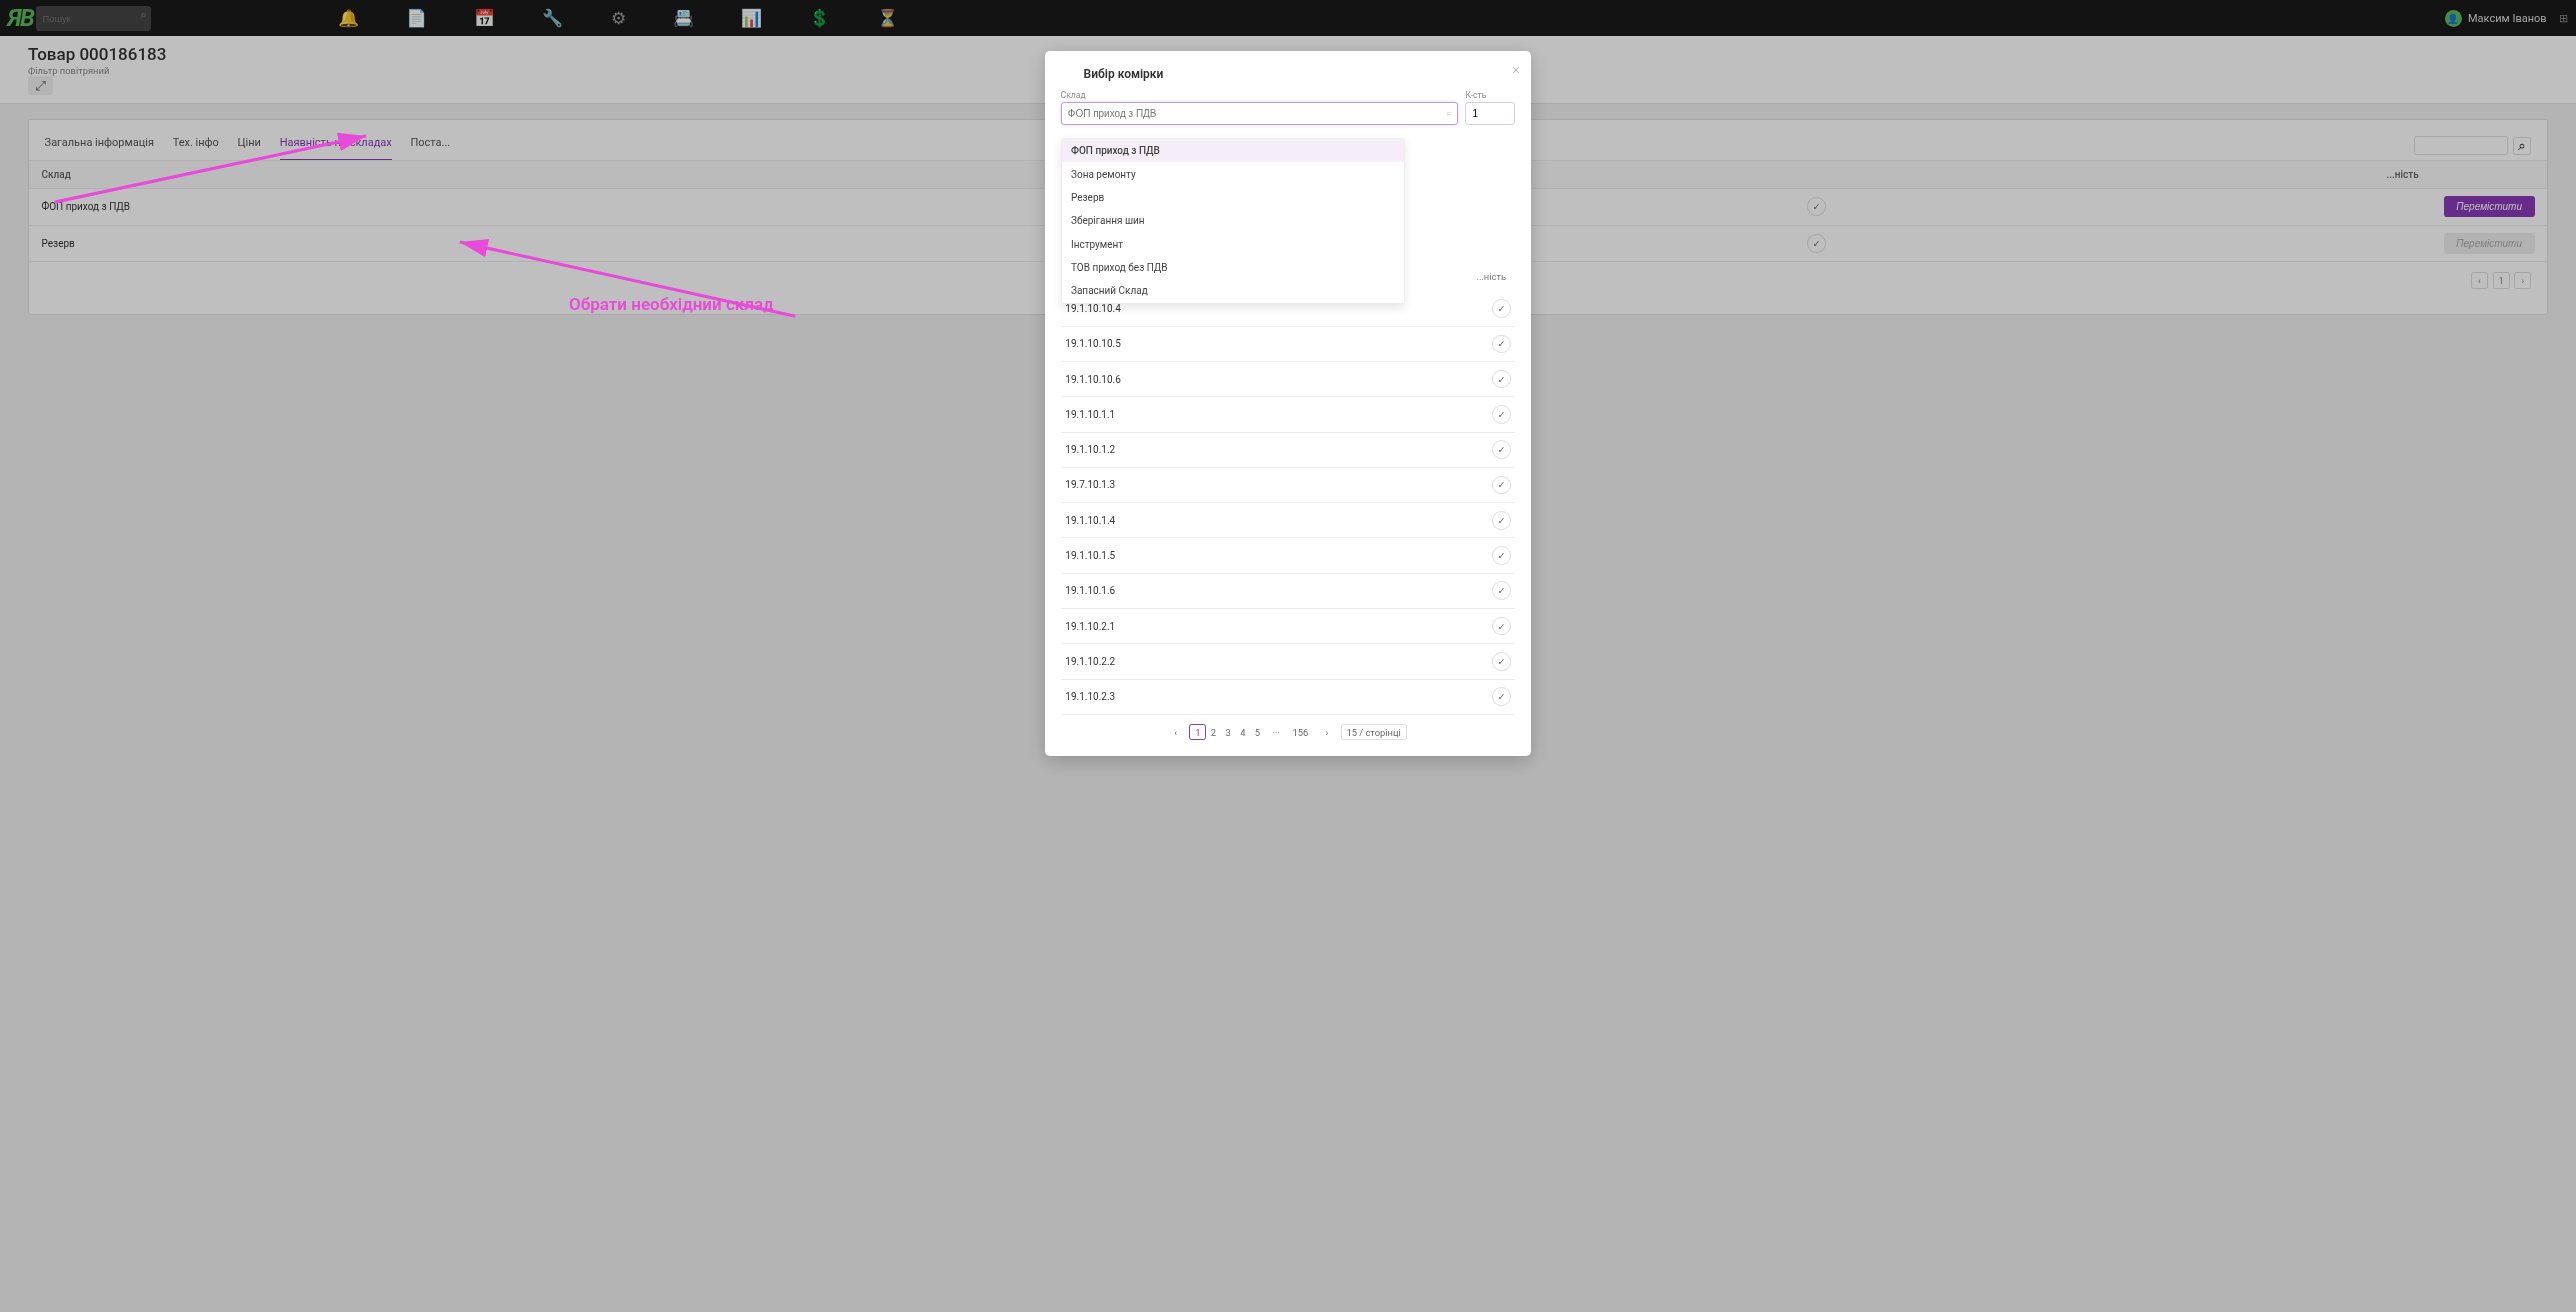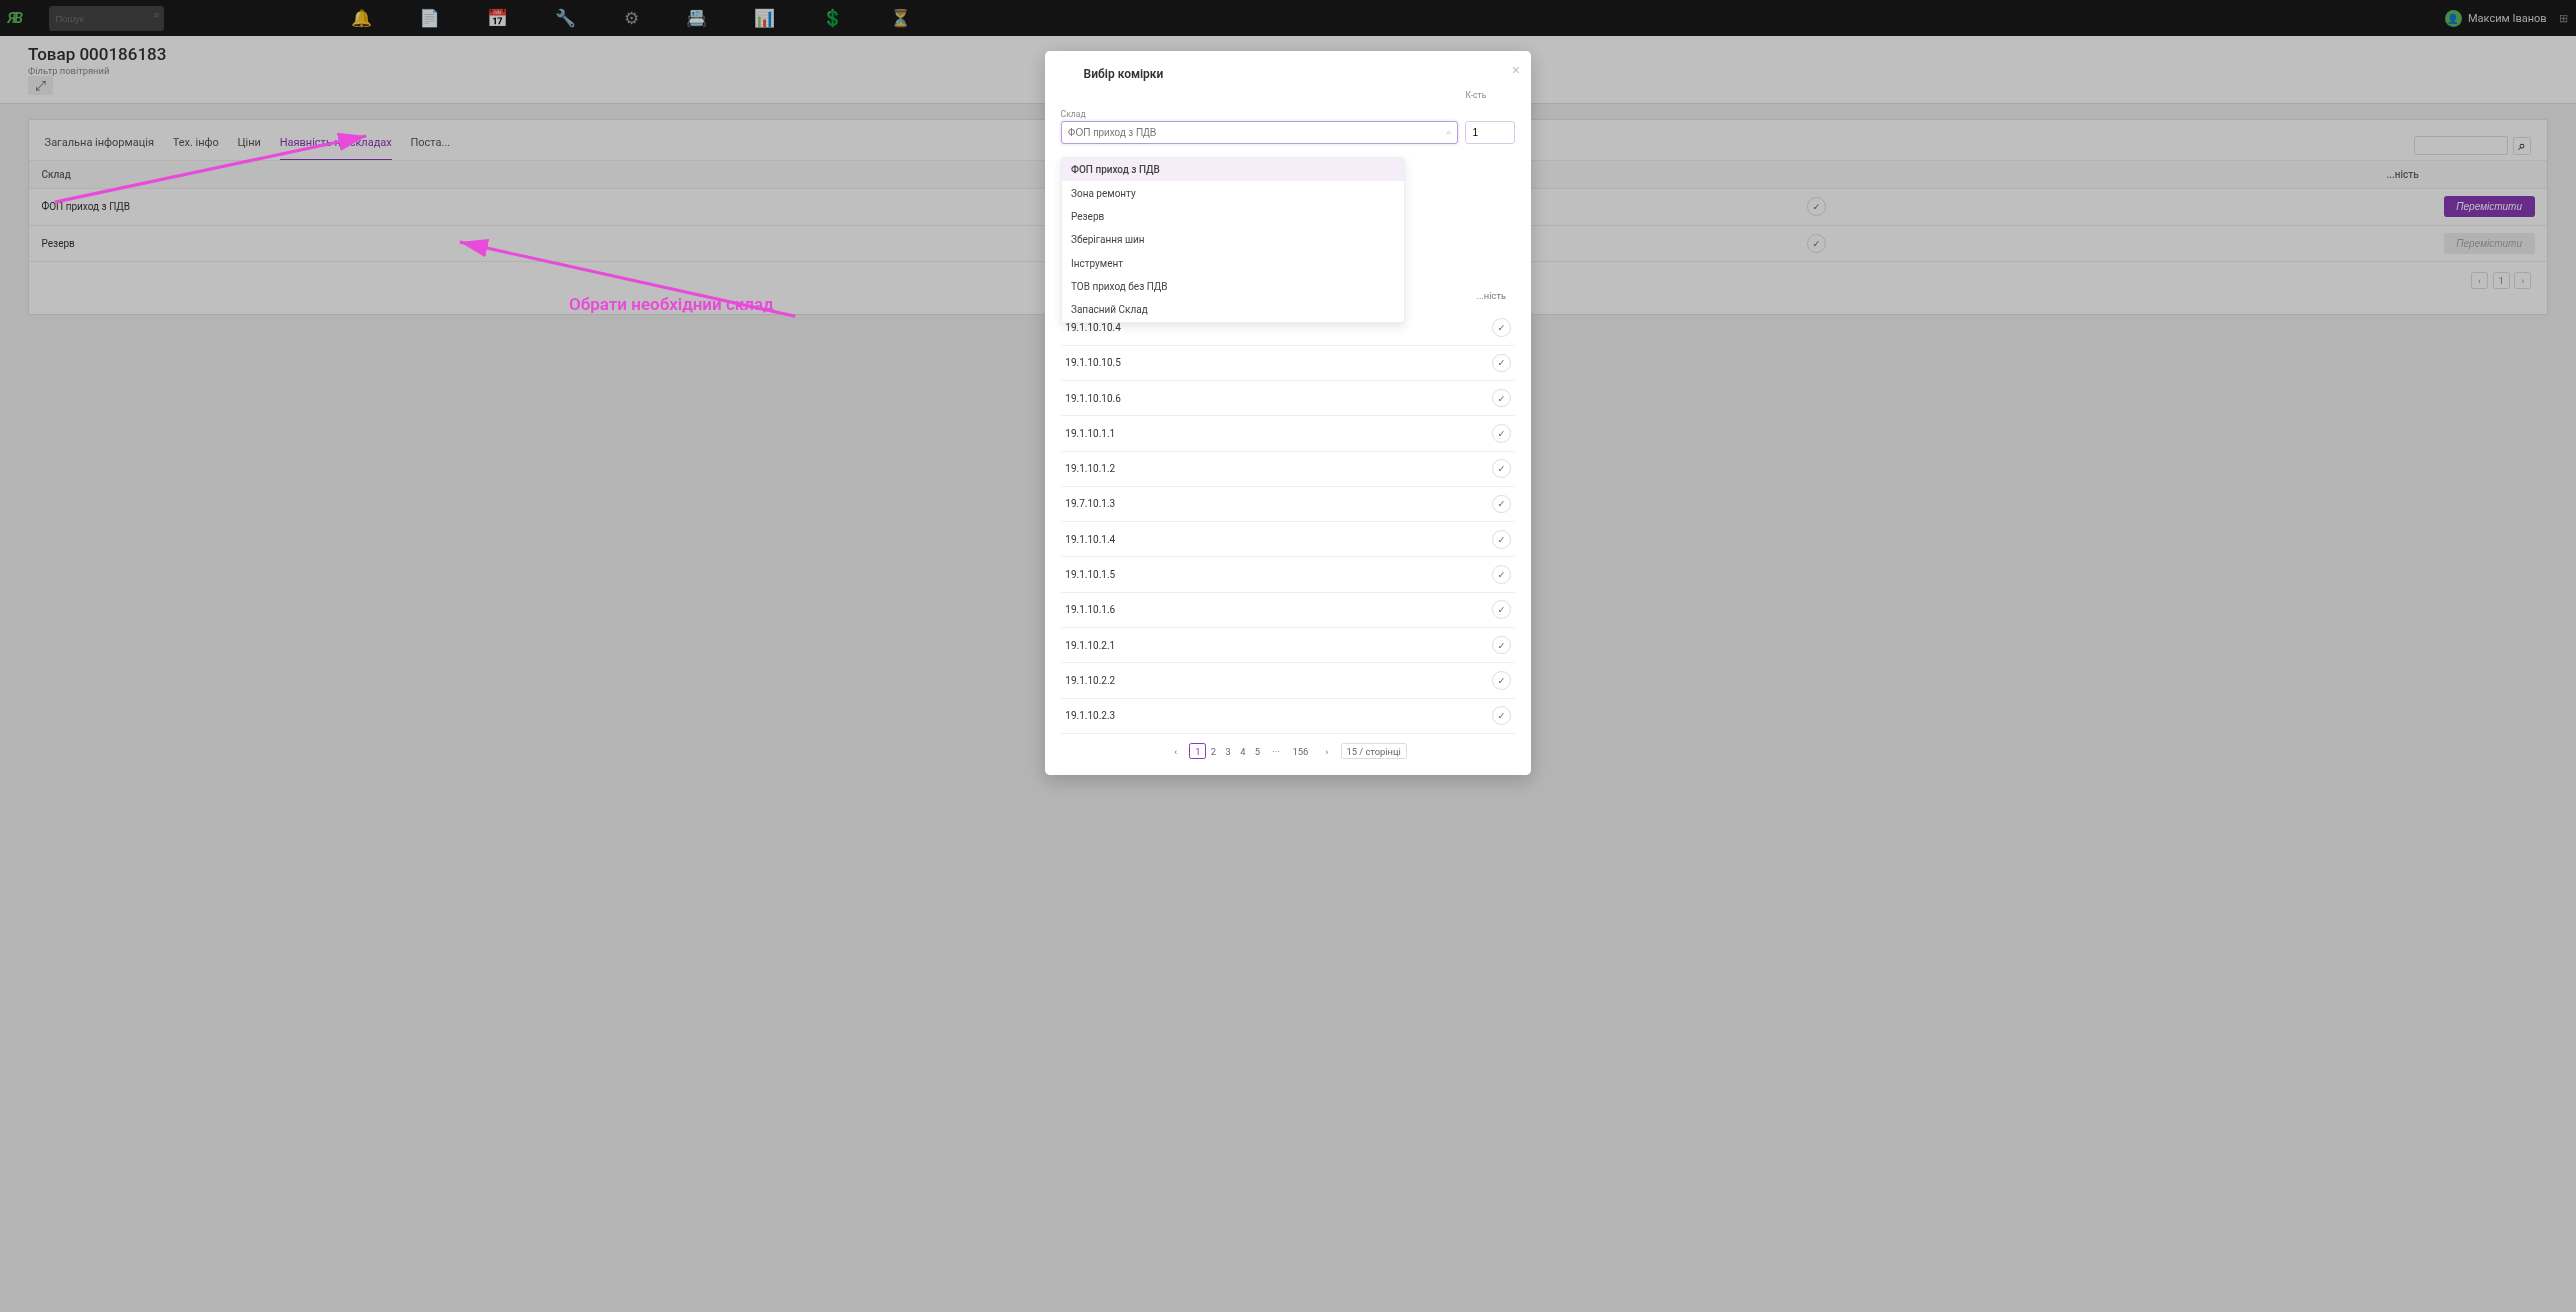--- a/index.html
+++ b/index.html
@@ -1,20 +1,20 @@
 <!DOCTYPE html>
 <html style="font-size:12.5px"><head>
   <meta charset="utf-8">
   <style>
     * { box-sizing: border-box; margin: 0; padding: 0; }
     body { font-family: -apple-system, BlinkMacSystemFont, "Segoe UI", Roboto, sans-serif; background: #f0f0f0; font-size: 11px; color: #333; }
     
     
     .top-header { background: #1a1a1a; height: 36px; display: flex; align-items: center; padding: 0 7.8px; }
-    .logo { color: #5cb85c; font-weight: bold; font-size: 14px; font-style: italic; margin-right: 28px; letter-spacing: -1.6px; }
+    .logo { color: #5cb85c; font-weight: bold; font-size: 24px; font-style: italic; margin-right: 3px; letter-spacing: -1.6px; }
     .search-box { position: relative; width: 115px; }
     .search-box input { width: 100%; background: #444; border: none; border-radius: 3.1px; padding: 3.1px 20px 3.1px 6.2px; color: #ccc; font-size: 9.4px; height: 25px; }
     .search-box .search-ico { position: absolute; right: 4.7px; top: 2.3px; color: #888; font-size: 11px; }
     .header-icons { display: flex; gap: 47px; margin-left: 187px; }
     .header-icons .h-icon { color: #9e9e9e; font-size: 17px; cursor: pointer; }
     .user-area { margin-left: auto; display: flex; align-items: center; gap: 6.2px; }
     .avatar { width: 17px; height: 17px; background: #5cb85c; border-radius: 50%; display: flex; align-items: center; justify-content: center; color: #fff; font-size: 9.4px; }
     .user-name { color: #ddd; font-size: 11px; }
     .grid-icon { color: #888; margin-left: 6.2px; }
     
@@ -60,21 +60,21 @@
     .modal { position: fixed; left: 50%; top: 51px; transform: translateX(-50%); width: 486px; background: #fff; border-radius: 4.7px; z-index: 100; box-shadow: 0 4.7px 18.7px rgba(0,0,0,.2); padding: 15.6px; }
     .modal-title { font-size: 12px; font-weight: 600; margin-bottom: 9.4px; padding-left: 23px; }
     .modal-close { position: absolute; top: 11px; right: 11px; font-size: 14px; color: #bbb; cursor: pointer; background:none; border:none; }
     .modal-fields { display: flex; gap: 7.8px; align-items: flex-end; margin-bottom: 3.1px; }
     .field { display: flex; flex-direction: column; }
     .field-label { font-size: 8.6px; color: #888; margin-bottom: 1.6px; }
     .field input { border: 0.8px solid #d6c9e6; border-radius: 3.1px; padding: 4.7px 6.2px; font-size: 10px; height: 23.4px; }
     .field.sklad { flex: 1; position: relative; }
     .field.sklad input { border-color: #b89bd9; box-shadow: 0 0 0 1.6px rgba(138,58,185,0.08); padding-right: 18.7px; }
     .field.sklad .dd-search { position: absolute; right: 6.2px; bottom: 6.2px; color: #bbb; font-size: 9.4px; }
-    .field.qty { width: 50px; gap: 19px; }
+    .field.qty { width: 50px; }
     
     
     .dropdown { position: absolute; top: 48px; left: 0; right: 53px; background: #fff; border: 0.8px solid #eee; border-radius: 3.1px; box-shadow: 0 3.1px 9.4px rgba(0,0,0,.1); z-index: 10; }
     .dd-item { padding: 6.2px 9.4px; font-size: 10px; color: #444; cursor: pointer; }
     .dd-item:first-child { background: #f5eef9; font-weight: 500; }
     
     
     .cell-table-wrap { margin-top: 140px; }
     .cell-row { display: flex; border-bottom: 0.8px solid #eee; padding: 7.8px 4.7px; align-items: center; }
     .cell-row .cell-name { flex: 1; font-size: 10px; color: #333; }

